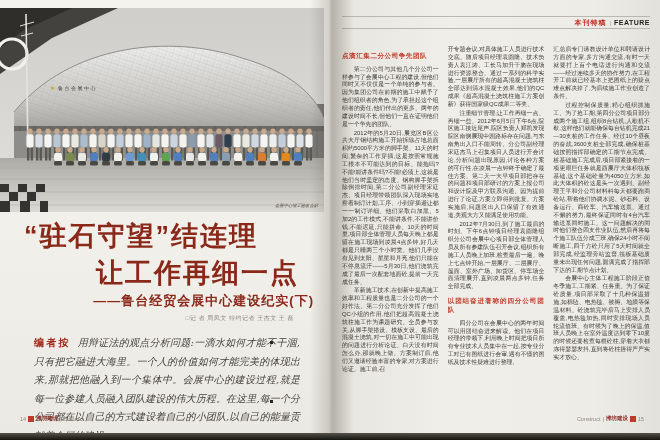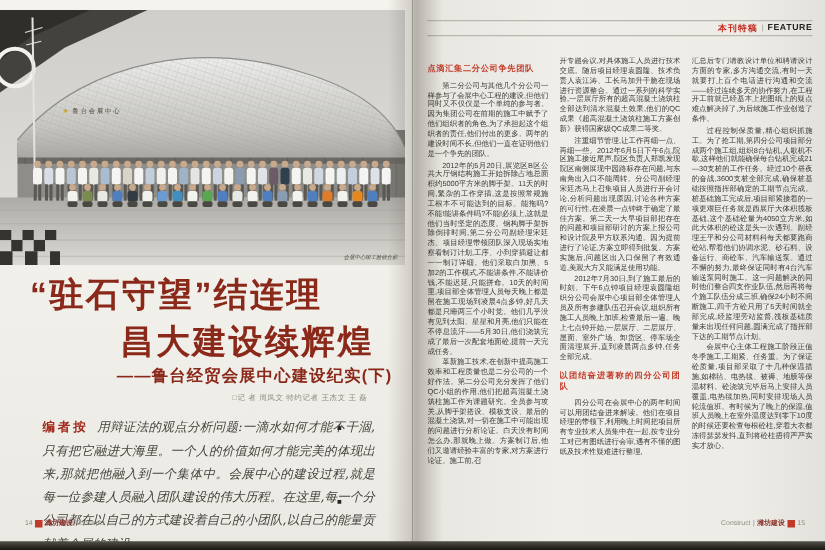--- a/index.html
+++ b/index.html
@@ -177,21 +177,21 @@
           <use href="#pc" x="274" y="139" fill="#f2f2ef"></use>
           <use href="#pc" x="286" y="139" fill="#e8871e"></use>
         <use href="#pc" x="298" y="139" fill="#4f7fbf"></use>
       </g>
 
       <text x="318" y="199" text-anchor="end" font-size="4.3" font-style="italic" fill="#4f4c44">会展中心竣工验收合影</text>
     </svg>
 
     <div class="headline">
       <div class="l1">“驻石守望”结连理</div>
-      <div class="l2">昌大建设续辉煌</div>
+      <div class="l2">让工作再细一点</div>
     </div>
     <div class="subtitle">——鲁台经贸会展中心建设纪实(下)</div>
     <div class="byline">□记 者 周凤文  特约记者 王杰文 王 磊</div>
 
     <div class="editor-note">
       <span class="label">编者按</span><span>用辩证法的观点分析问题:一滴水如何才能不干涸,只有把它融进大海里。一个人的价值如何才能完美的体现出来,那就把他融入到一个集体中。会展中心的建设过程,就是每一位参建人员融入团队建设的伟大历程。在这里,每一个分公司都在以自己的方式建设着自己的小团队,以自己的能量贡献着会展的建设……</span>
     </div>
     <div class="pmark" style="top:341px;"></div>
     <div class="pmark" style="top:400px;"></div>
 

